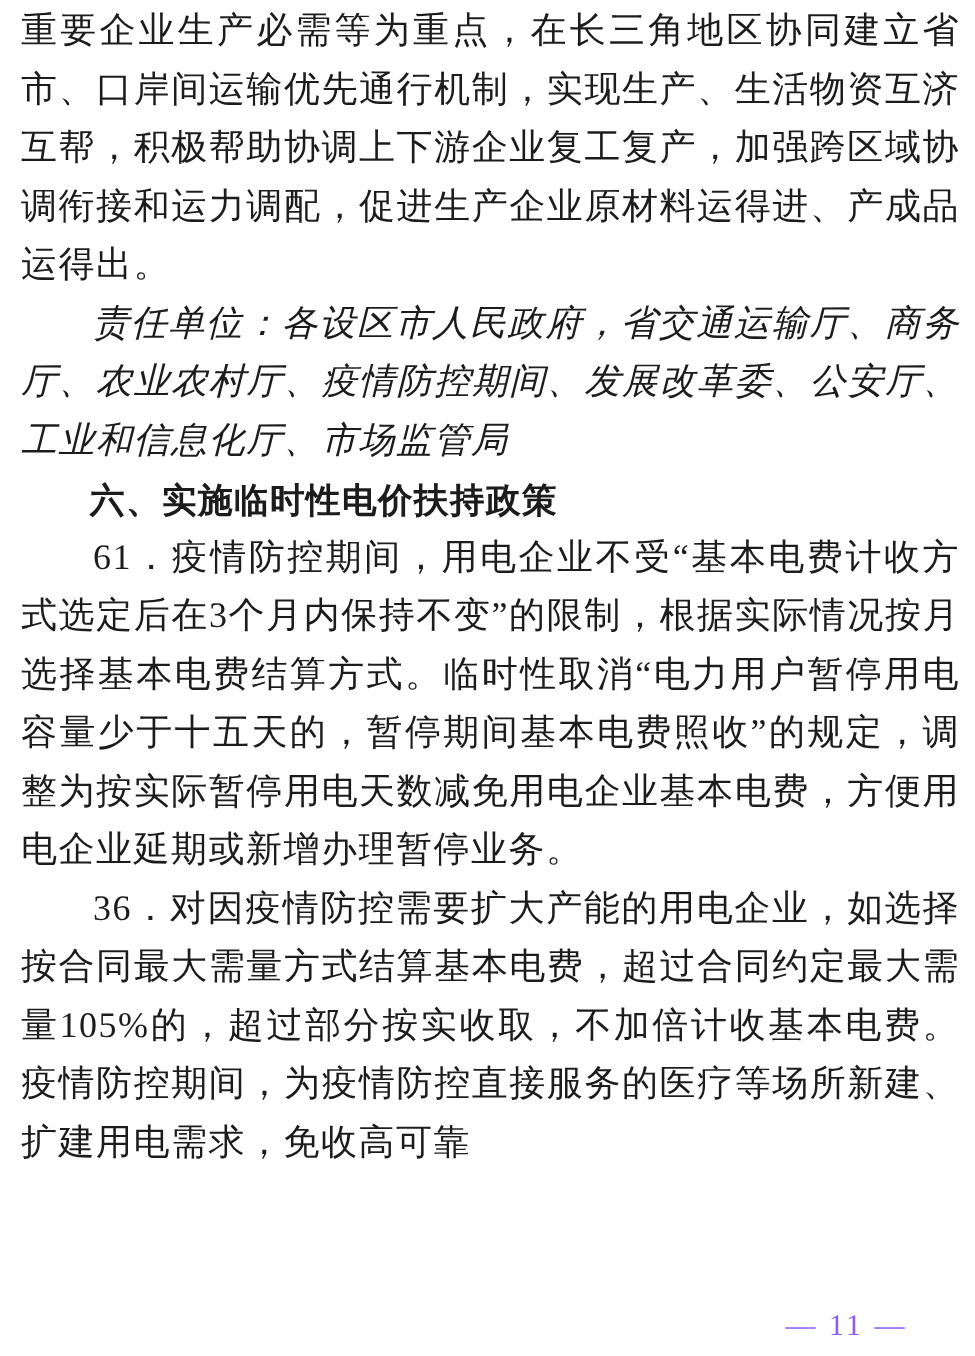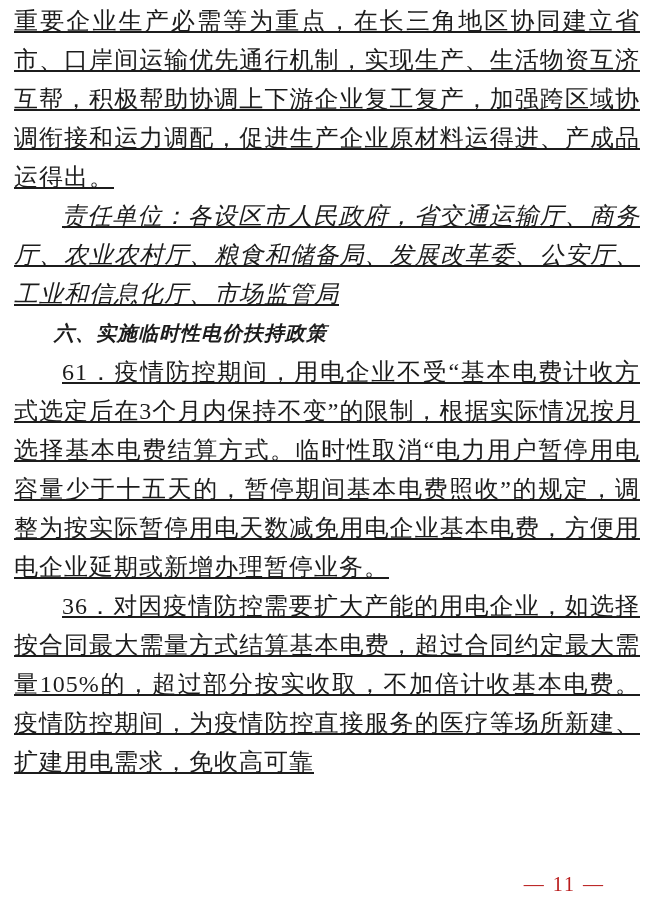--- a/index.html
+++ b/index.html
@@ -23,59 +23,57 @@
     position: relative;
   }
   .body-par {
     margin: 0;
     font-size: 24px;
     line-height: 39px;
     letter-spacing: 1px;
     text-align: justify;
     text-justify: inter-ideograph;
     word-break: break-all;
-    text-decoration: underline;
   }
   .indent {
     text-indent: 2em;
   }
   
   .kai {
     font-style: italic;
   }
   
   .section-heading {
     margin: 0;
     font-family: "Liberation Sans", sans-serif;
     font-weight: 700;
-    font-size: 20px;
+    font-size: 23px;
     line-height: 39px;
     letter-spacing: 1px;
     text-indent: 2em;
-    font-style: italic;
   }
   .page-number {
     position: absolute;
     right: 45px;
     bottom: 8px;
     font-size: 20px;
     letter-spacing: 2px;
     font-family: "Liberation Serif", serif;
-    color: #b91c1c;
+    color: #8b5cf6;
   }
 </style>
 </head>
 <body>
 
 <div class="page">
 
   <p class="body-par">重要企业生产必需等为重点，在长三角地区协同建立省市、口岸间运输优先通行机制，实现生产、生活物资互济互帮，积极帮助协调上下游企业复工复产，加强跨区域协调衔接和运力调配，促进生产企业原材料运得进、产成品运得出。</p>
 
 
-  <p class="body-par indent kai">责任单位：各设区市人民政府，省交通运输厅、商务厅、农业农村厅、粮食和储备局、发展改革委、公安厅、工业和信息化厅、市场监管局</p>
+  <p class="body-par indent kai">责任单位：各设区市人民政府，省交通运输厅、商务厅、农业农村厅、疫情防控期间、发展改革委、公安厅、工业和信息化厅、市场监管局</p>
 
   <h2 class="section-heading">六、实施临时性电价扶持政策</h2>
 
   <p class="body-par indent">61．疫情防控期间，用电企业不受“基本电费计收方式选定后在3个月内保持不变”的限制，根据实际情况按月选择基本电费结算方式。临时性取消“电力用户暂停用电容量少于十五天的，暂停期间基本电费照收”的规定，调整为按实际暂停用电天数减免用电企业基本电费，方便用电企业延期或新增办理暂停业务。</p>
 
   <p class="body-par indent">36．对因疫情防控需要扩大产能的用电企业，如选择按合同最大需量方式结算基本电费，超过合同约定最大需量105%的，超过部分按实收取，不加倍计收基本电费。疫情防控期间，为疫情防控直接服务的医疗等场所新建、扩建用电需求，免收高可靠</p>
 
   <div class="page-number">— 11 —</div>
 
 </div>

